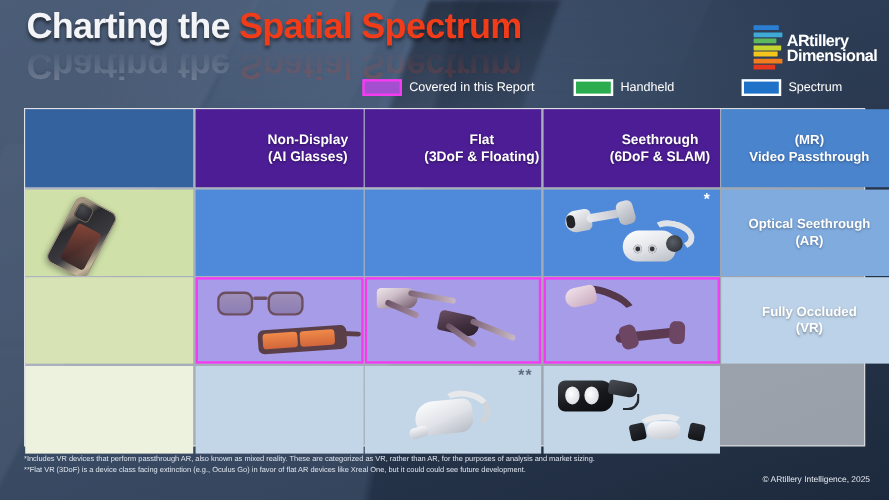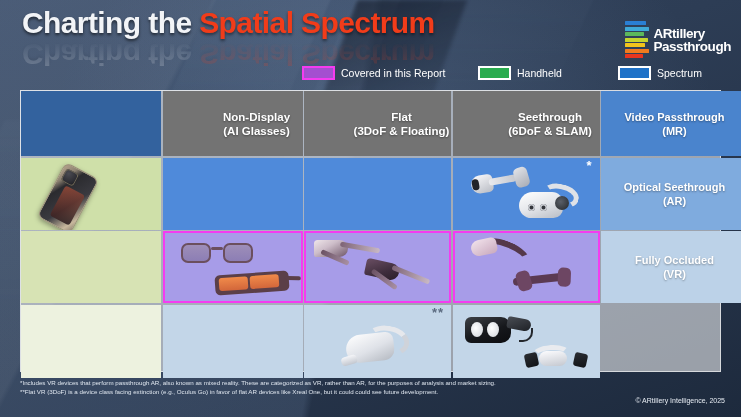--- a/index.html
+++ b/index.html
@@ -94,21 +94,21 @@
     background: rgba(255,255,255,0.55);
     border: 1.5px solid rgba(255,255,255,0.6);
     z-index: 5;
   }
   .cell { position: relative; overflow: hidden; }
   .hdr {
     display: flex; align-items: center; justify-content: center;
     text-align: center; color: #fff; font-weight: bold; font-size: 11.5px;
     line-height: 14px; text-shadow: 0 1px 2px rgba(0,0,0,.4);
   }
-  .hdr-blue  { background: #737373; padding-left: 48px; }
+  .hdr-blue  { background: #4c1d95; padding-left: 48px; }
   .hdr-green { background: #2aac4f; }
   .hdr-blank { background: #33629e; }
 
   .rowlab {
     display: flex; align-items: center; justify-content: center;
     text-align: center; color: #fff; font-weight: bold; font-size: 11px;
     line-height: 14px; text-shadow: 0 1px 2px rgba(0,0,0,.35);
   }
   .rowlab.r1 { background: #4a84cd; }
   .rowlab.r2 { background: #7fabde; }
@@ -378,21 +378,21 @@
     <i style="width:21px;background:#2a7fd4"></i>
     <i style="width:24px;background:#3fa9d8"></i>
     <i style="width:19px;background:#5cb85c"></i>
     <i style="width:23px;background:#c6d42f"></i>
     <i style="width:20px;background:#f2c41c"></i>
     <i style="width:24px;background:#f07c1e"></i>
     <i style="width:18px;background:#e8361f"></i>
   </div>
   <div class="logo-text">
     <div>ARtillery</div>
-    <div>Passthrough</div>
+    <div>Dimensional</div>
   </div>
 </div>
 
 <div class="legend">
   <div class="legend-item l1">
     <span class="swatch" style="background:#a44fd0;border-color:#f43cf0"></span>
     <span class="legend-label">Covered in this Report</span>
   </div>
   <div class="legend-item l2">
     <span class="swatch" style="background:#2aac4f;border-color:#ffffff"></span>
@@ -421,22 +421,22 @@
   </div>
   <div class="cell hdr hdr-blue">
     <div>
       <div>Seethrough</div>
       <div>(6DoF &amp; SLAM)</div>
     </div>
   </div>
 
   <div class="cell rowlab r1">
     <div>
+      <div>(MR)</div>
       <div>Video Passthrough</div>
-      <div>(MR)</div>
     </div>
   </div>
   <div class="cell c-green1">
     <div class="dev phone"></div>
   </div>
   <div class="cell c-blue1"></div>
   <div class="cell c-blue1"></div>
   <div class="cell c-blue1">
     <span class="marker">*</span>
     <div class="dev vp" style="left:18px;top:12px">

